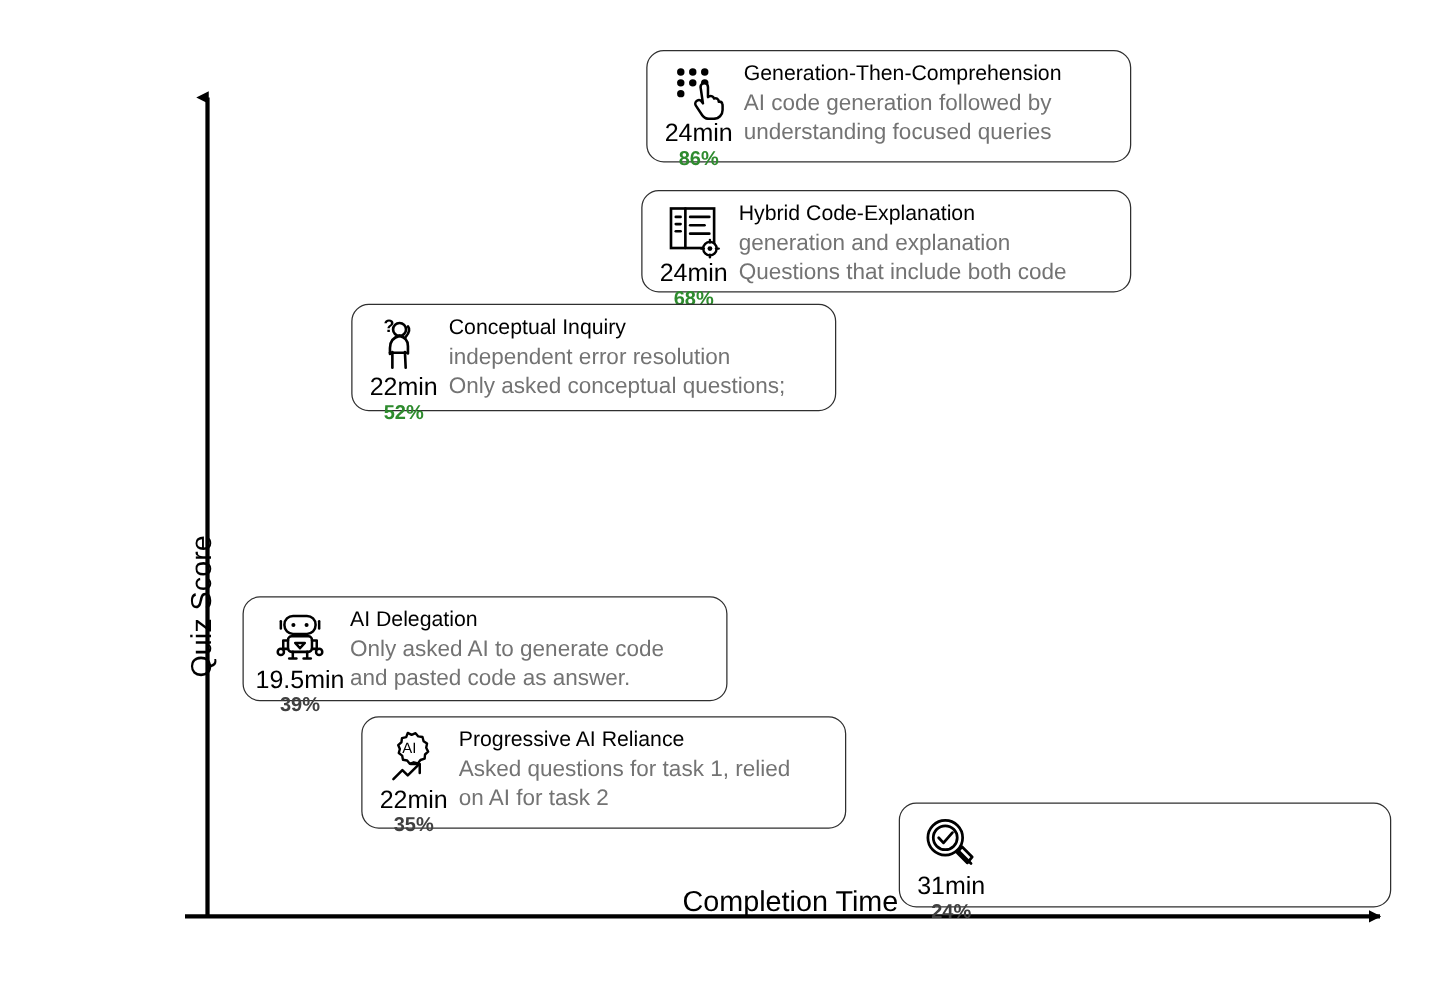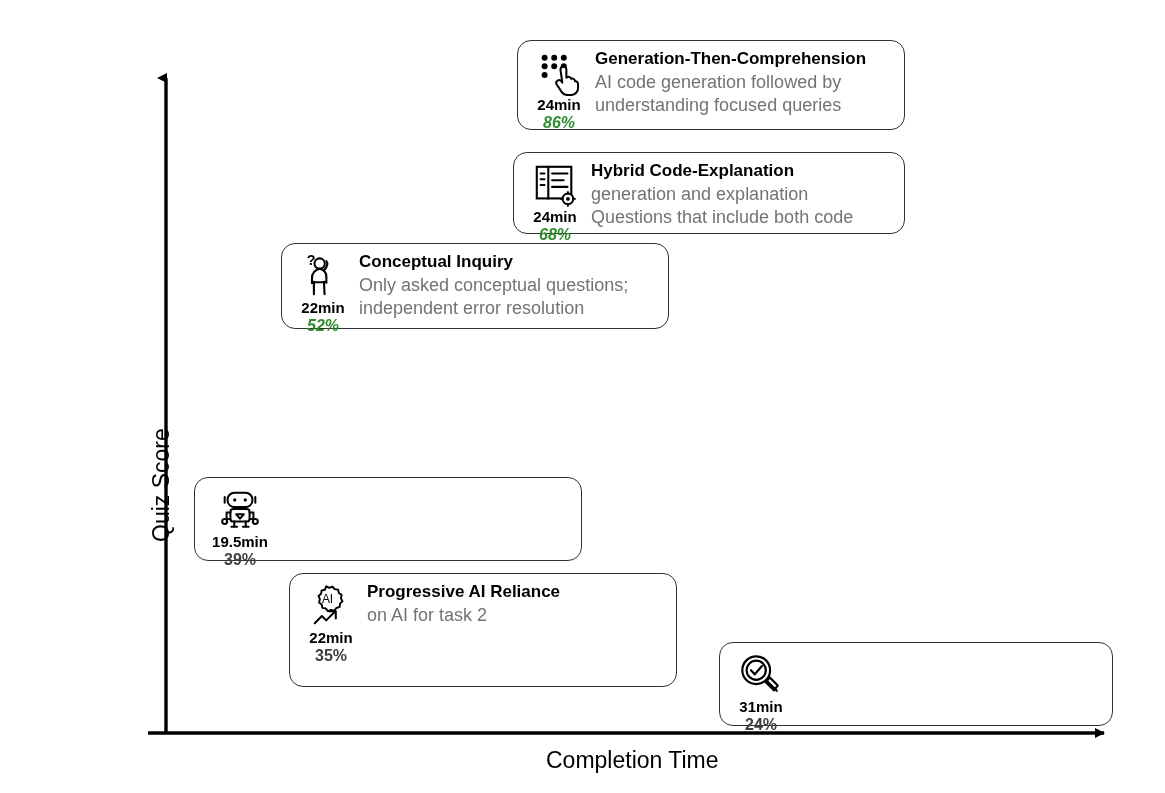--- a/index.html
+++ b/index.html
@@ -31,21 +31,21 @@
     white-space: nowrap;
   }
   #y-axis-label {
     left: 0;
     top: 0;
     transform-origin: left top;
     transform: translate(148px, 542px) rotate(-90deg);
   }
   #x-axis-label {
     left: 546px;
-    top: 747px;
+    top: 708px;
   }
 
   
   .card {
     position: absolute;
     box-sizing: border-box;
     background: #ffffff;
     border: 1.6px solid #2f2f2f;
     border-radius: 14px;
     display: flex;
@@ -61,45 +61,45 @@
     justify-content: flex-start;
     padding-top: 2px;
   }
   .card-icon-col.wide { width: 72px; }
   .glyph {
     width: 46px;
     height: 46px;
     display: block;
   }
   .metric-time {
-    font-size: 15px;
-    font-weight: bold;
+    font-size: 20px;
+    font-weight: normal;
     color: #000000;
     line-height: 1.05;
     margin-top: 1px;
     white-space: nowrap;
   }
   .metric-score {
     font-size: 16px;
     font-weight: bold;
     line-height: 1.1;
     margin-top: 1px;
     white-space: nowrap;
   }
-  .score-high { color: #2e8b2e; font-style: italic; }
+  .score-high { color: #2e8b2e; }
   .score-low  { color: #404040; }
 
   .card-text-col {
     flex: 1 1 auto;
     padding-left: 4px;
     padding-top: 1px;
   }
   .card-title {
     font-size: 17px;
-    font-weight: bold;
+    font-weight: normal;
     color: #000000;
     line-height: 1.22;
     margin: 0 0 1px 0;
     white-space: nowrap;
   }
   .card-desc {
     font-size: 18px;
     color: #737373;
     line-height: 1.28;
     margin: 0;
@@ -208,22 +208,22 @@
           <path d="M25.0,30 l0.6,13"></path>
           <path d="M12.5,30.5 l13.6,0"></path>
         </g>
       </svg>
       <div class="metric-time">22min</div>
       <div class="metric-score score-high">52%</div>
     </div>
     <div class="card-text-col">
       <p class="card-title">Conceptual Inquiry</p>
       <p class="card-desc">
+        <span>independent error resolution</span>
         <span>Only asked conceptual questions;</span>
-        <span>independent error resolution</span>
       </p>
     </div>
   </div>
 
   <div class="card" style="left:194px; top:477px; width:388px; height:84px;">
     <div class="card-icon-col wide">
       <svg class="glyph" viewBox="0 0 48 48">
         <g fill="none" stroke="#000000" stroke-width="2.1" stroke-linecap="round" stroke-linejoin="round">
           <rect x="11" y="6" width="26" height="15" rx="7.2"></rect>
           <circle cx="18.5" cy="13.5" r="1.7" fill="#000000" stroke="none"></circle>
@@ -238,41 +238,49 @@
           <circle cx="40" cy="36" r="2.6"></circle>
           <path d="M18,36 l0,5"></path>
             <path d="M30,36 l0,5"></path>
           <path d="M15,41.5 l6,0"></path>
             <path d="M27,41.5 l6,0"></path>
         </g>
       </svg>
       <div class="metric-time">19.5min</div>
       <div class="metric-score score-low">39%</div>
     </div>
-  </div>
-
-  <div class="card" style="left:289px; top:573px; width:388px; height:114px;">
+    <div class="card-text-col">
+      <p class="card-title">AI Delegation</p>
+      <p class="card-desc">
+        <span>Only asked AI to generate code</span>
+        <span>and pasted code as answer.</span>
+      </p>
+    </div>
+  </div>
+
+  <div class="card" style="left:289px; top:573px; width:388px; height:90px;">
     <div class="card-icon-col">
       <svg class="glyph" viewBox="0 0 48 48">
         <path d="M19,3.5 l3.2,1.6 l3.3,-1.4 l2.3,2.7 l3.5,0.5 l0.9,3.5 l2.9,2.0
                  l-0.7,3.5 l1.6,3.2 l-2.6,2.4 l-0.3,3.5 l-3.5,1.1 l-2.2,2.8
                  l-3.4,-0.9 l-3.3,1.3 l-2.2,-2.8 l-3.5,-0.6 l-0.7,-3.5 l-2.8,-2.1
                  l0.9,-3.4 l-1.4,-3.3 l2.7,-2.3 l0.5,-3.5 l3.5,-0.8 Z" fill="#ffffff" stroke="#000000" stroke-width="2.0" stroke-linejoin="round"></path>
         <text x="14.5" y="20.5" font-family="Liberation Sans, sans-serif" font-size="12.5" fill="#000000">AI</text>
         <g fill="none" stroke="#000000" stroke-width="2.1" stroke-linejoin="round" stroke-linecap="round">
           <path d="M7,42 l7.5,-7.5 l4.5,4.5 l9.5,-9.5"></path>
           <path d="M21.5,29.5 l7.5,0 l0,7.5"></path>
         </g>
       </svg>
       <div class="metric-time">22min</div>
       <div class="metric-score score-low">35%</div>
     </div>
     <div class="card-text-col">
       <p class="card-title">Progressive AI Reliance</p>
       <p class="card-desc">
+        <span>Asked questions for task 1, relied</span>
         <span>on AI for task 2</span>
       </p>
     </div>
   </div>
 
   <div class="card" style="left:719px; top:642px; width:394px; height:84px;">
     <div class="card-icon-col">
       <svg class="glyph" viewBox="0 0 48 48">
         <g fill="none" stroke="#000000" stroke-width="2.3" stroke-linecap="round" stroke-linejoin="round">
           <circle cx="19" cy="19" r="14.5"></circle>

